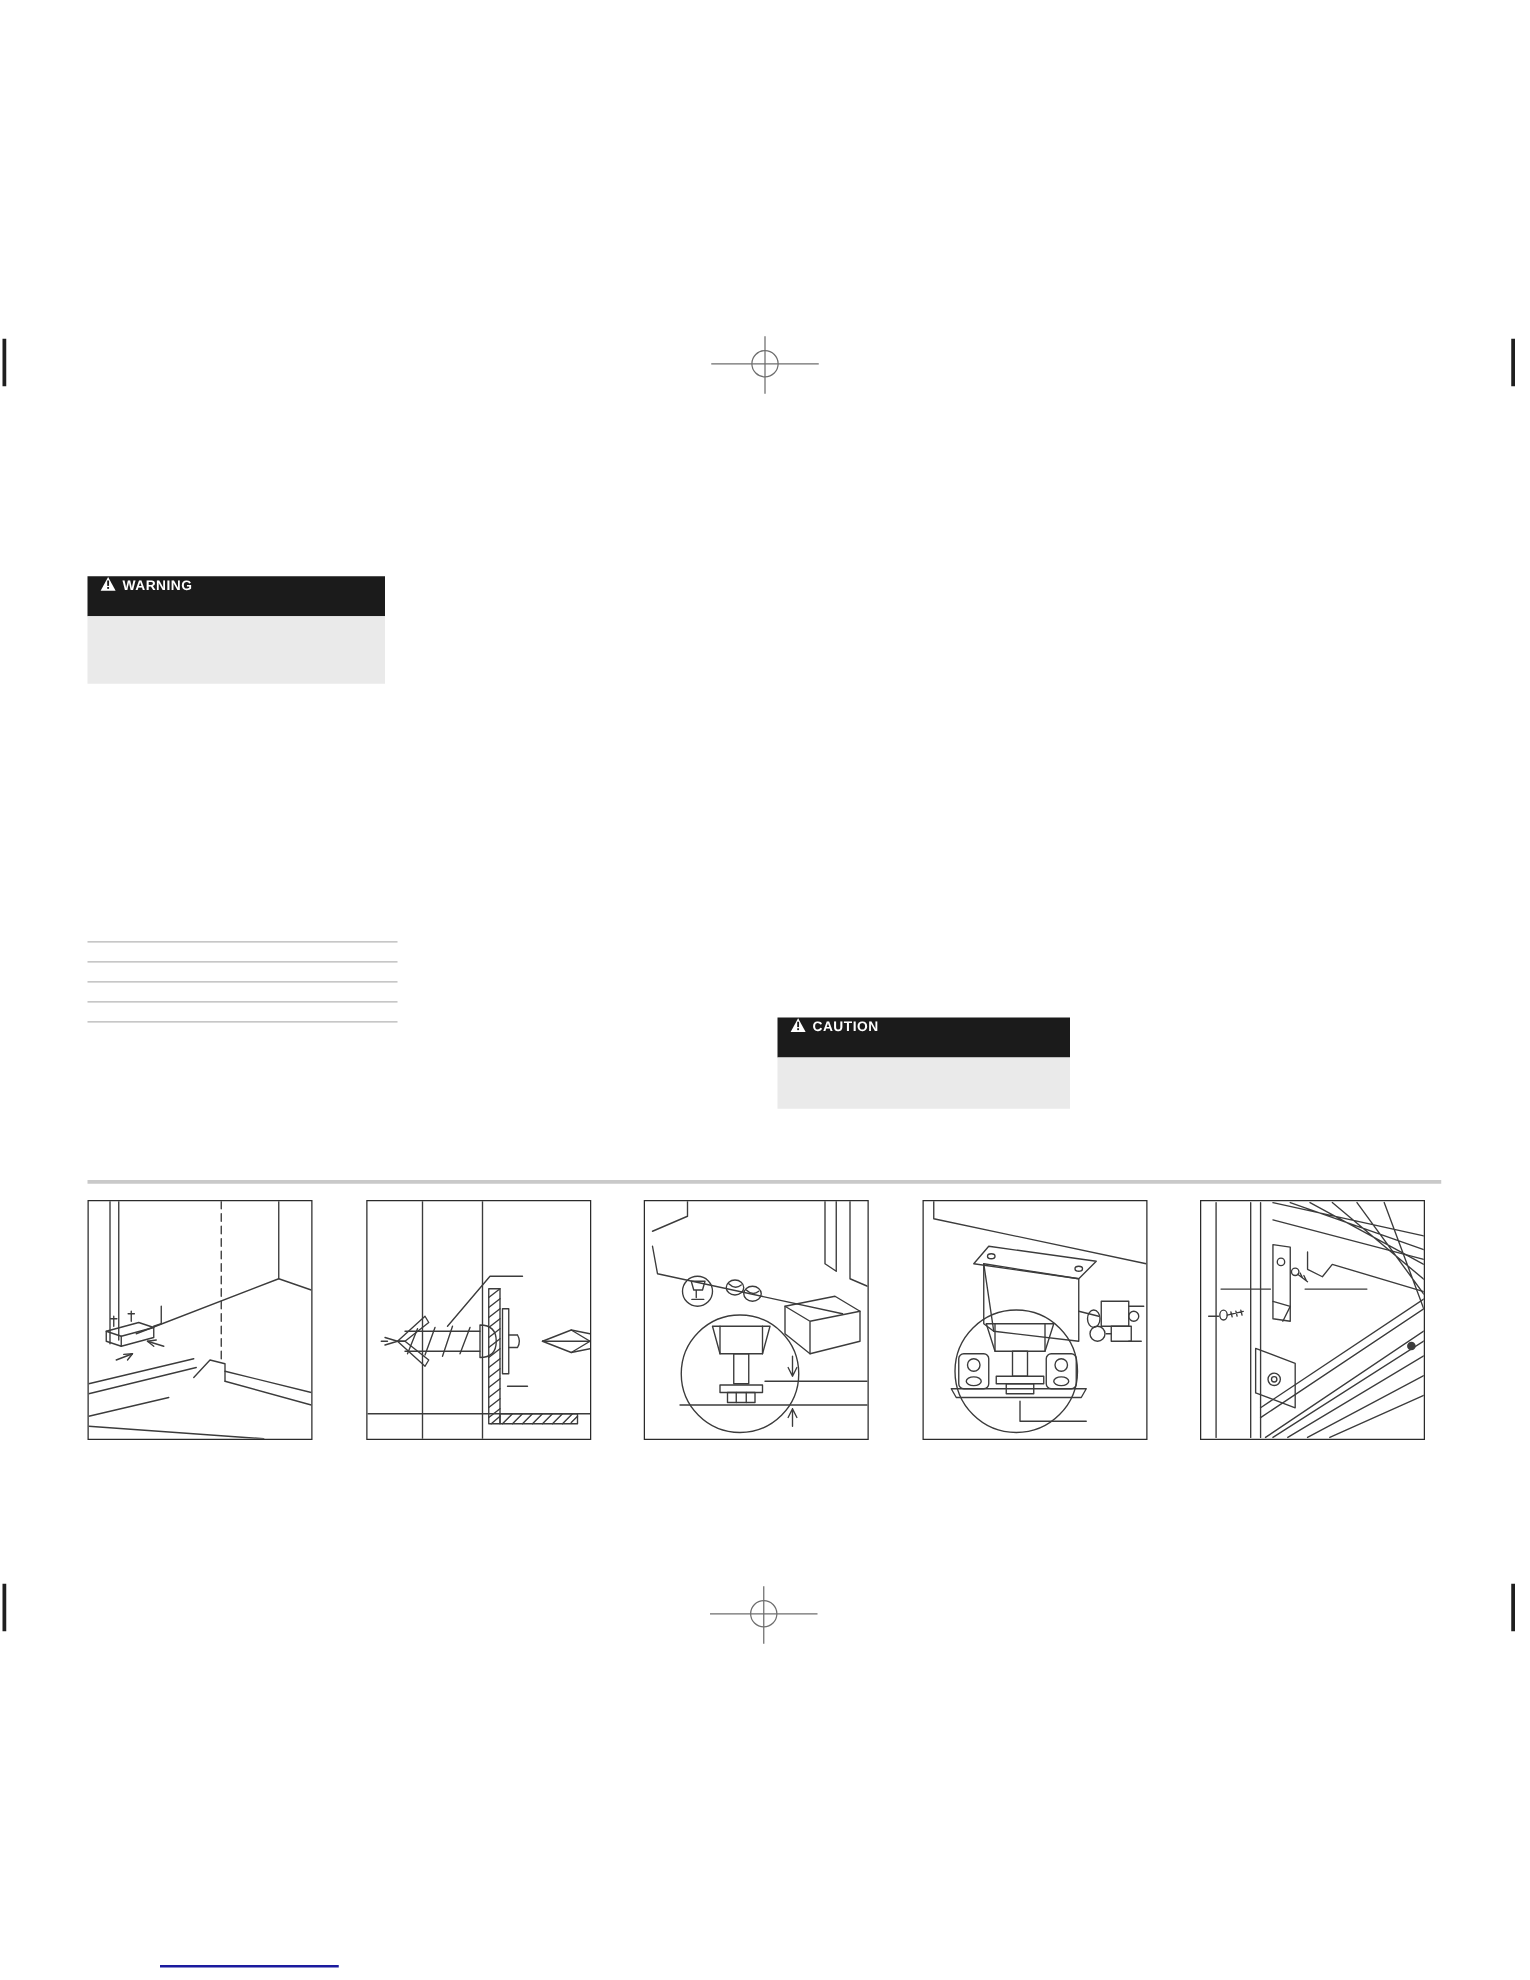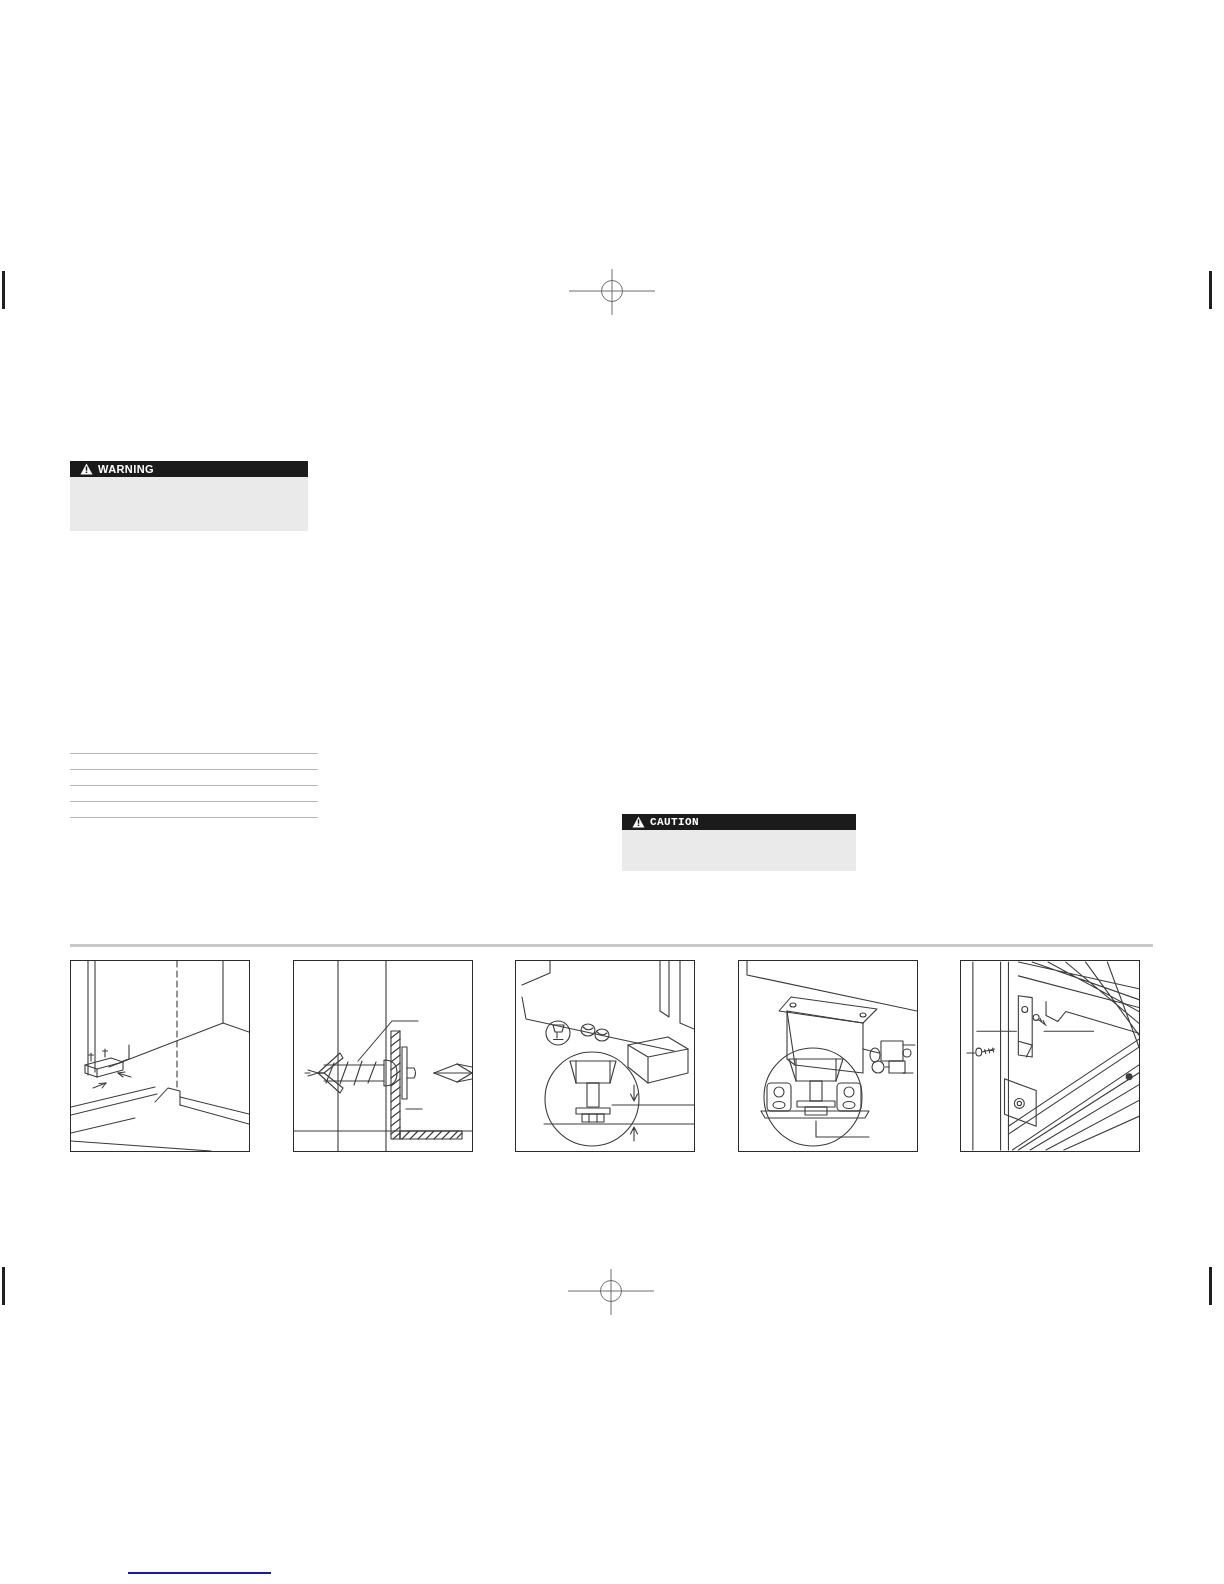--- a/index.html
+++ b/index.html
@@ -18,27 +18,27 @@
   .tick-lt{left:2px;top:271px;} .tick-rt{left:1209px;top:271px;}
   .tick-lb{left:2px;top:1267px;} .tick-rb{left:1209px;top:1267px;}
 
   
   .regmark{position:absolute;width:96px;height:52px;color:var(--crop-mark);}
   .regmark-top{left:564px;top:265px;}
   .regmark-bottom{left:563px;top:1265px;}
 
   
   .alert{position:absolute;}
-  .alert-header{display:flex;align-items:center;gap:5px;background:var(--alert-header-bg);
-    color:var(--alert-header-text);height:16px;padding-left:10px;
+  .alert-header{display:flex;gap:5px;background:var(--alert-header-bg);
+    color:var(--alert-header-text);height:32px;padding-left:10px;
     font-size:11px;font-weight:bold;letter-spacing:.4px;line-height:16px;}
   .alert-body{background:var(--alert-body-bg);}
   .warning-box{left:70px;top:461px;width:238px;}
   .warning-box .alert-body{height:54px;}
-  .caution-box{left:622px;top:814px;width:234px;font-family:Liberation Mono, monospace;}
+  .caution-box{left:622px;top:814px;width:234px;}
   .caution-box .alert-body{height:41px;}
   .tri-icon{flex:0 0 auto;display:block;}
 
   
   .blank-lines{position:absolute;left:70px;top:753px;width:248px;}
   .blank-line{height:0;border-top:1.6px solid var(--blank-line);margin-bottom:15px;}
   .blank-line:last-child{margin-bottom:0;}
 
   
   .divider{position:absolute;left:70px;top:944px;width:1083px;height:3px;background:var(--divider);}

